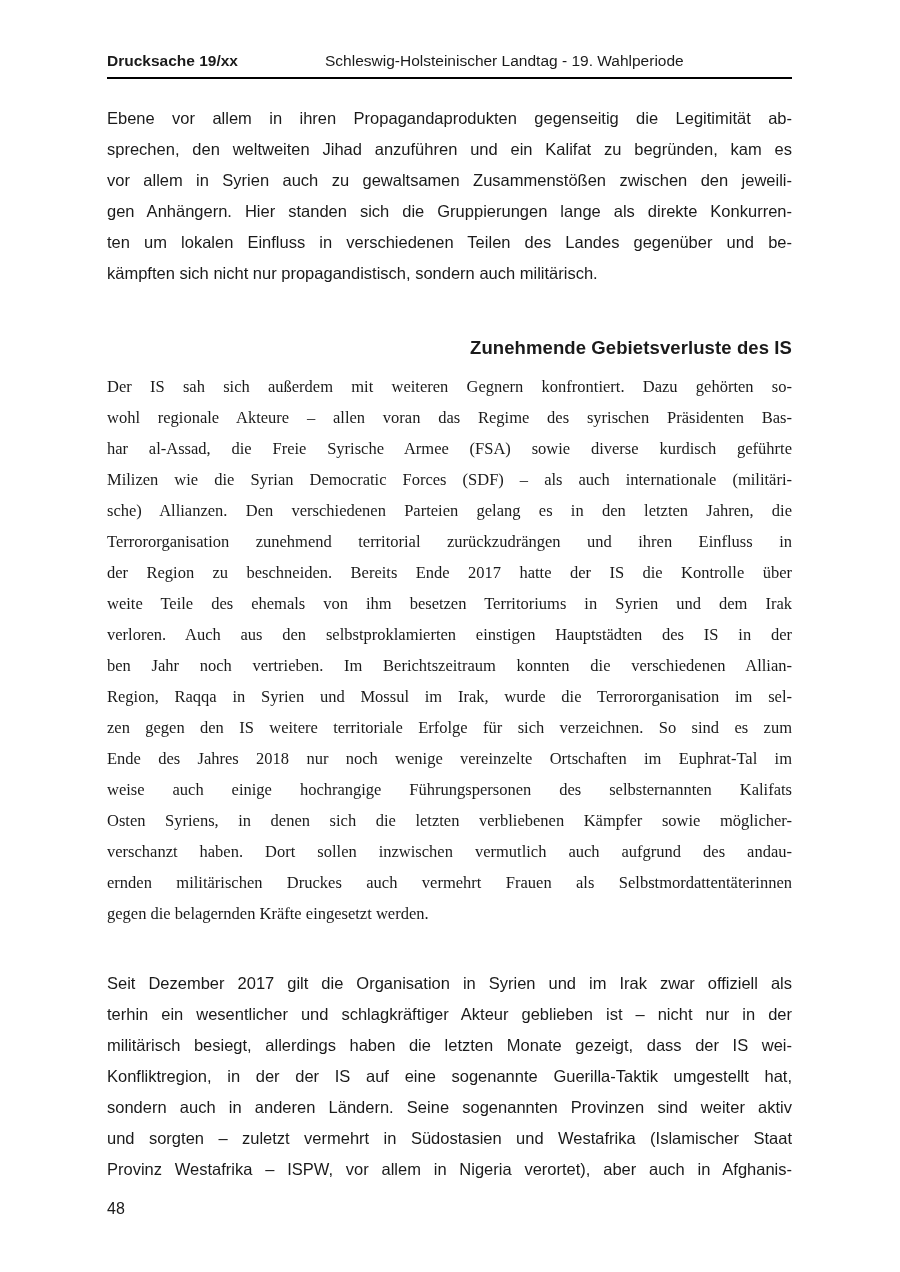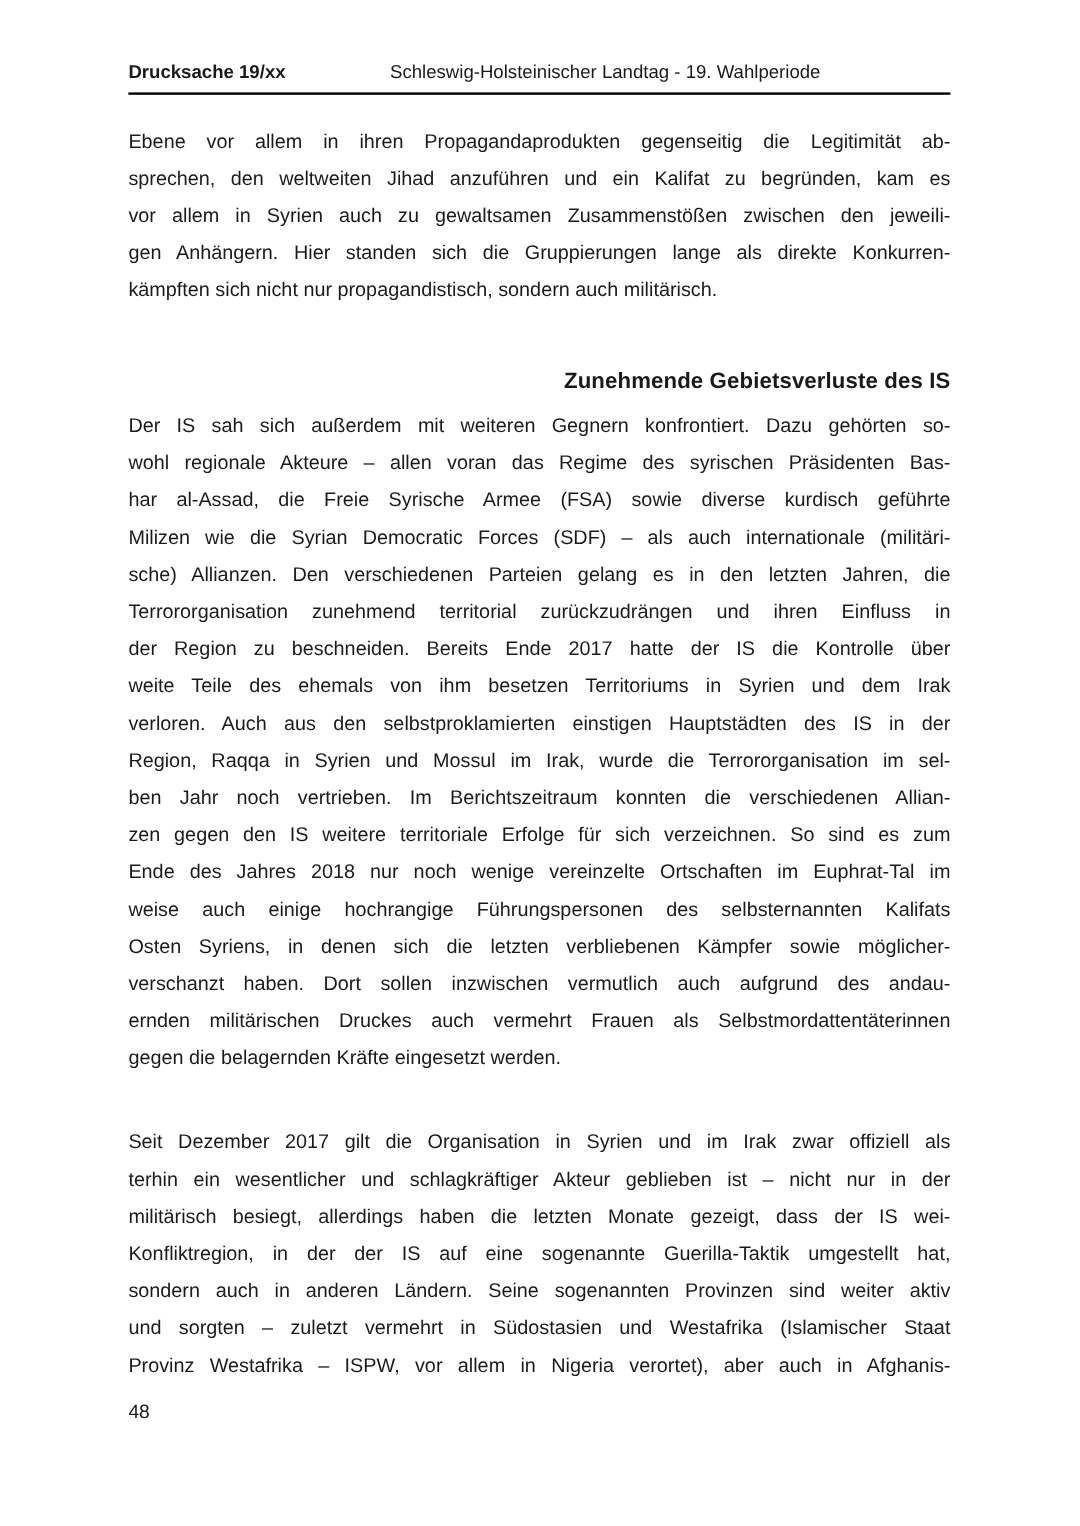--- a/index.html
+++ b/index.html
@@ -58,21 +58,21 @@
   }
   .para-1 { margin-top: 24px; }
   .heading {
     margin: 43px 0 0 0;
     font-size: 18.5px;
     line-height: 31px;
     font-weight: 700;
     letter-spacing: 0.1px;
     text-align: right;
   }
-  .para-2 { margin-top: 8px; }
+  .para-2 { margin-top: 8px; font-family: Liberation Serif, serif; }
   .para-3 { margin-top: 39px; }
   
   .doc-footer {
     margin-top: 8px;
     font-size: 16px;
     line-height: 31px;
   }
 </style>
 </head>
 <body>
@@ -83,37 +83,38 @@
     <span class="doc-number">Drucksache 19/xx</span>
     <span class="doc-parliament">Schleswig-Holsteinischer Landtag - 19. Wahlperiode</span>
   </header>
 
   <main>
     <div class="para para-1">
         <div class="pline">Ebene vor allem in ihren Propagandaprodukten gegenseitig die Legitimität ab-</div>
         <div class="pline">sprechen, den weltweiten Jihad anzuführen und ein Kalifat zu begründen, kam es</div>
         <div class="pline">vor allem in Syrien auch zu gewaltsamen Zusammenstößen zwischen den jeweili-</div>
         <div class="pline">gen Anhängern. Hier standen sich die Gruppierungen lange als direkte Konkurren-</div>
+        <div class="pline">ten um lokalen Einfluss in verschiedenen Teilen des Landes gegenüber und be-</div>
         <div class="pline pl-left">kämpften sich nicht nur propagandistisch, sondern auch militärisch.</div>
       </div>
 
     <h2 class="heading">Zunehmende Gebietsverluste des IS</h2>
 
     <div class="para para-2">
         <div class="pline">Der IS sah sich außerdem mit weiteren Gegnern konfrontiert. Dazu gehörten so-</div>
         <div class="pline">wohl regionale Akteure – allen voran das Regime des syrischen Präsidenten Bas-</div>
         <div class="pline">har al-Assad, die Freie Syrische Armee (FSA) sowie diverse kurdisch geführte</div>
         <div class="pline">Milizen wie die Syrian Democratic Forces (SDF) – als auch internationale (militäri-</div>
         <div class="pline">sche) Allianzen. Den verschiedenen Parteien gelang es in den letzten Jahren, die</div>
         <div class="pline">Terrororganisation zunehmend territorial zurückzudrängen und ihren Einfluss in</div>
         <div class="pline">der Region zu beschneiden. Bereits Ende 2017 hatte der IS die Kontrolle über</div>
         <div class="pline">weite Teile des ehemals von ihm besetzen Territoriums in Syrien und dem Irak</div>
         <div class="pline">verloren. Auch aus den selbstproklamierten einstigen Hauptstädten des IS in der</div>
+        <div class="pline">ben Jahr noch vertrieben. Im Berichtszeitraum konnten die verschiedenen Allian-</div>
         <div class="pline">Region, Raqqa in Syrien und Mossul im Irak, wurde die Terrororganisation im sel-</div>
-        <div class="pline">ben Jahr noch vertrieben. Im Berichtszeitraum konnten die verschiedenen Allian-</div>
         <div class="pline">zen gegen den IS weitere territoriale Erfolge für sich verzeichnen. So sind es zum</div>
         <div class="pline">Ende des Jahres 2018 nur noch wenige vereinzelte Ortschaften im Euphrat-Tal im</div>
         <div class="pline">weise auch einige hochrangige Führungspersonen des selbsternannten Kalifats</div>
         <div class="pline">Osten Syriens, in denen sich die letzten verbliebenen Kämpfer sowie möglicher-</div>
         <div class="pline">verschanzt haben. Dort sollen inzwischen vermutlich auch aufgrund des andau-</div>
         <div class="pline">ernden militärischen Druckes auch vermehrt Frauen als Selbstmordattentäterinnen</div>
         <div class="pline pl-left">gegen die belagernden Kräfte eingesetzt werden.</div>
       </div>
 
     <div class="para para-3">

